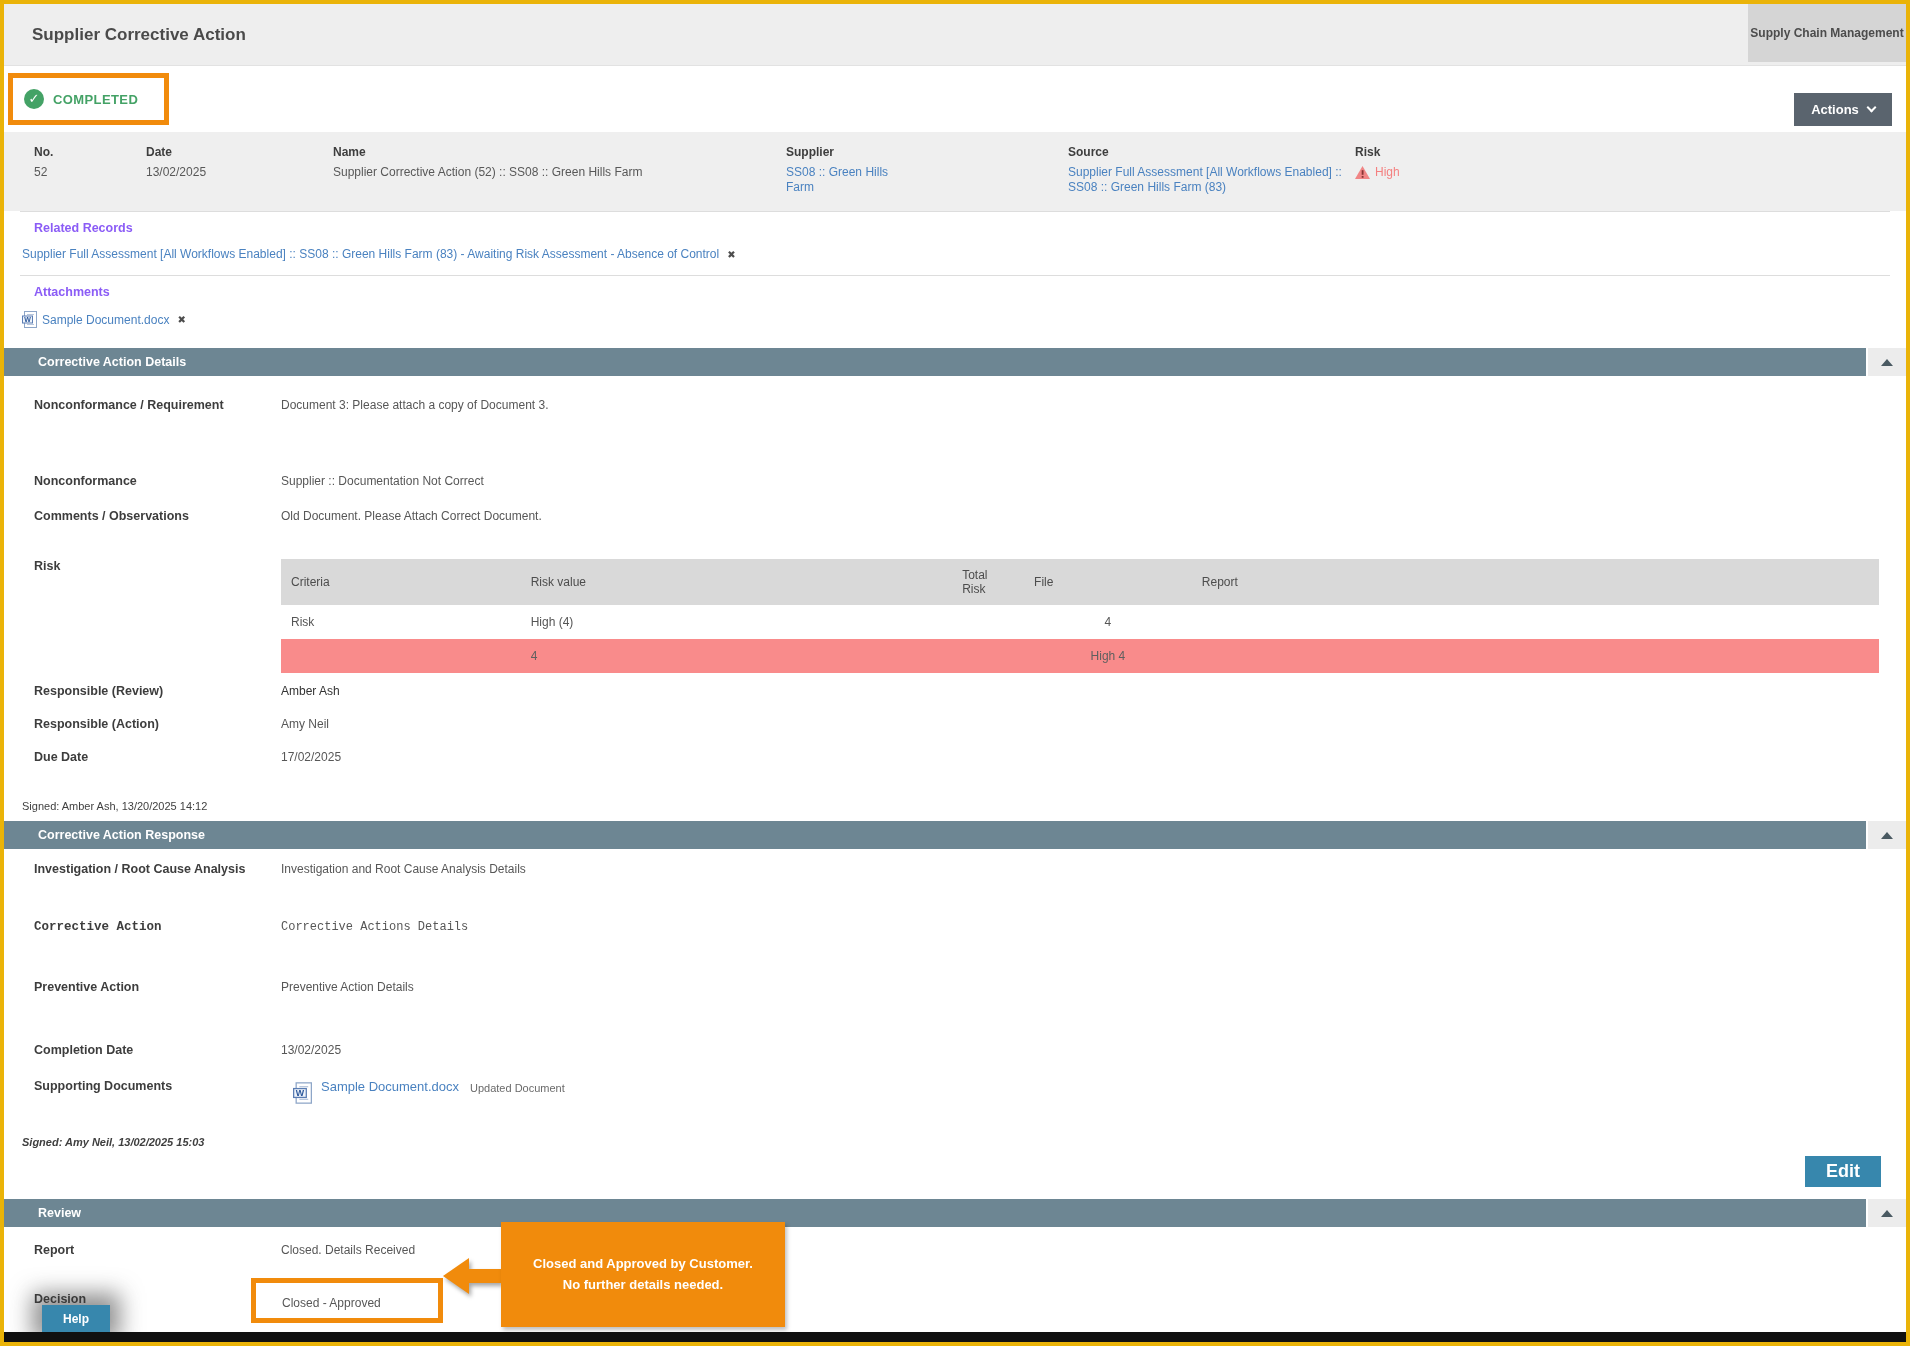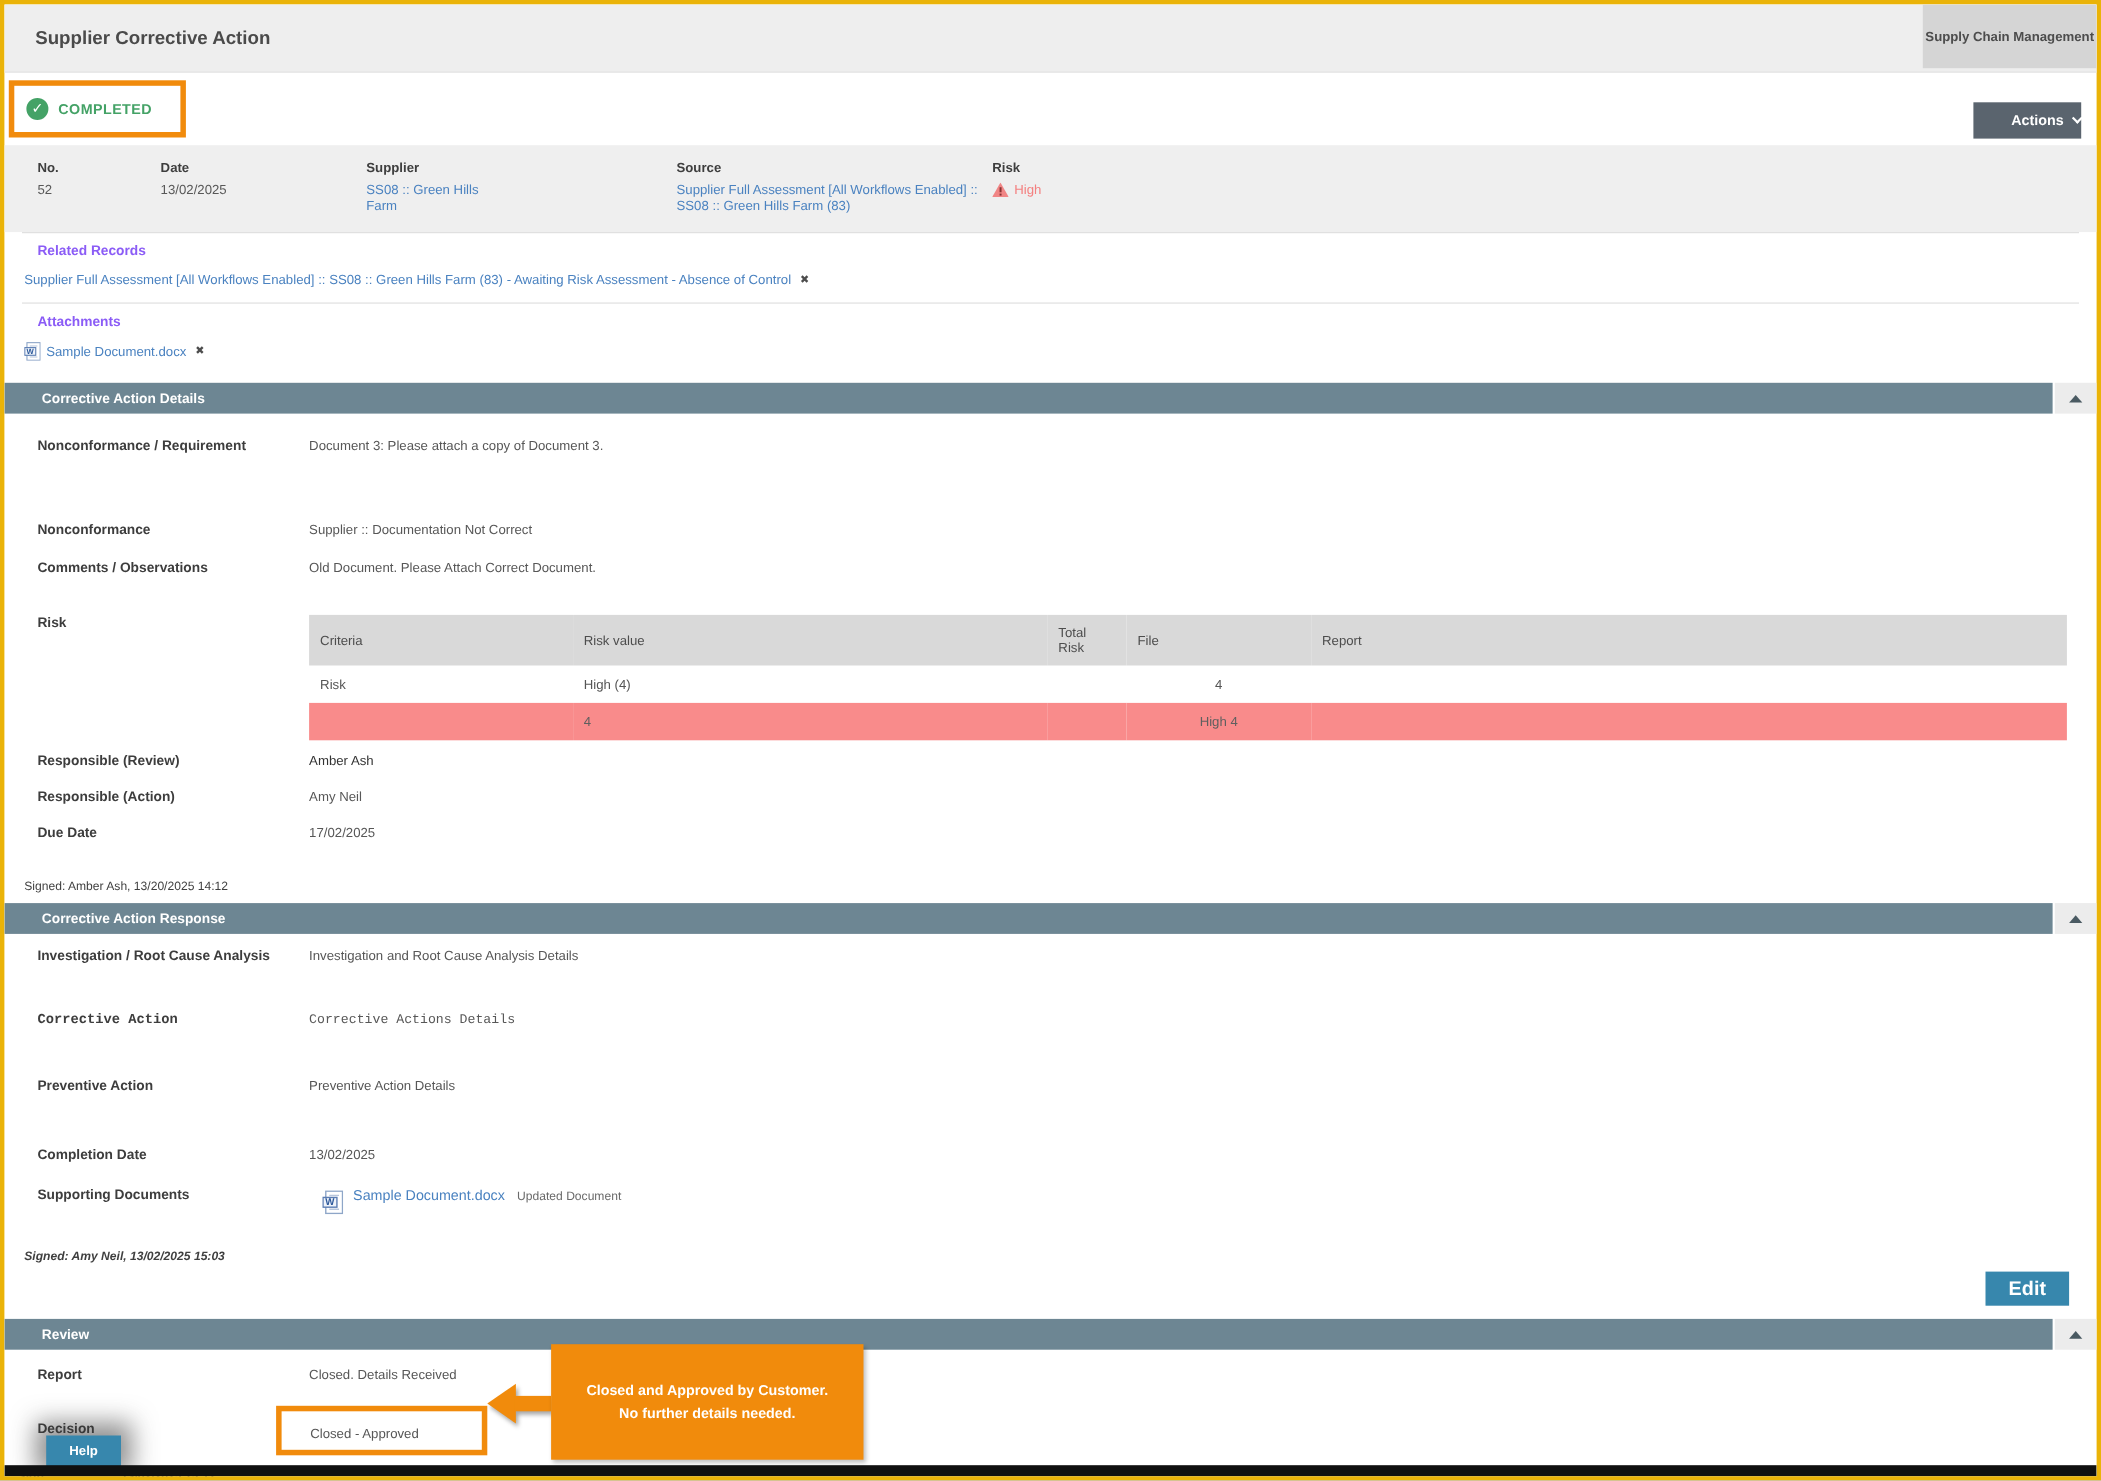--- a/index.html
+++ b/index.html
@@ -15,21 +15,21 @@
   .app-title { font-size: 17px; font-weight: bold; color: #4a4a4a; padding-left: 28px; }
   .app-badge { position: absolute; right: 0; top: 0; height: 58px; width: 158px; background: #d5d5d5;
     display: flex; align-items: center; justify-content: center; font-size: 12px; font-weight: bold; color: #4c4c4c; text-align: center; }
 
   
   .status-row { display: flex; justify-content: space-between; align-items: flex-start; padding: 7px 14px 6px 4px; }
   .completed-box { border: 5px solid #f18b0c; background: #fff; padding: 11px 26px 11px 11px; display: flex; align-items: center; gap: 9px; }
   .check-circle { width: 20px; height: 20px; border-radius: 50%; background: #44a266; color: #fff; font-size: 13px; line-height: 20px; text-align: center; flex-shrink: 0; }
   .completed-text { color: #44a266; font-weight: bold; font-size: 13px; letter-spacing: .4px; }
   .actions-btn { background: #5a646e; color: #fff; font-weight: bold; font-size: 13px; width: 98px; height: 33px; margin-top: 20px;
-    display: flex; align-items: center; justify-content: flex-end; gap: 9px; cursor: pointer; border: none; }
+    display: flex; align-items: center; justify-content: center; gap: 9px; cursor: pointer; border: none; }
   .chev-down { width: 7px; height: 7px; border-right: 2px solid #fff; border-bottom: 2px solid #fff; transform: rotate(45deg); margin-top: -4px; }
 
   
   .record-band { background: #efefef; padding: 13px 0 16px 30px; display: flex; min-height: 66px; }
   .band-col { padding-right: 10px; }
   .band-label { font-size: 12px; font-weight: bold; color: #3e3e3e; margin-bottom: 6px; }
   .band-value { font-size: 12px; color: #585858; line-height: 1.25; }
   .w-no { width: 112px; } .w-date { width: 187px; } .w-name { width: 453px; } .w-supplier { width: 282px; } .w-source { width: 287px; } .w-risk { flex: 1; }
   .w-name .band-value { max-width: 345px; }
   .w-supplier .band-value { max-width: 122px; }
@@ -116,20 +116,24 @@
   </div>
 
   <div class="record-band">
     <div class="band-col w-no">
       <div class="band-label">No.</div>
       <div class="band-value">52</div>
     </div>
     <div class="band-col w-date">
       <div class="band-label">Date</div>
       <div class="band-value">13/02/2025</div>
+    </div>
+    <div class="band-col w-name">
+      <div class="band-label">Name</div>
+      <div class="band-value">Supplier Corrective Action (52) :: SS08 :: Green Hills Farm</div>
     </div>
     <div class="band-col w-supplier">
       <div class="band-label">Supplier</div>
       <div class="band-value"><a class="lnk">SS08 :: Green Hills Farm</a></div>
     </div>
     <div class="band-col w-source">
       <div class="band-label">Source</div>
       <div class="band-value"><a class="lnk">Supplier Full Assessment [All Workflows Enabled] :: SS08 :: Green Hills Farm (83)</a></div>
     </div>
     <div class="band-col w-risk">

